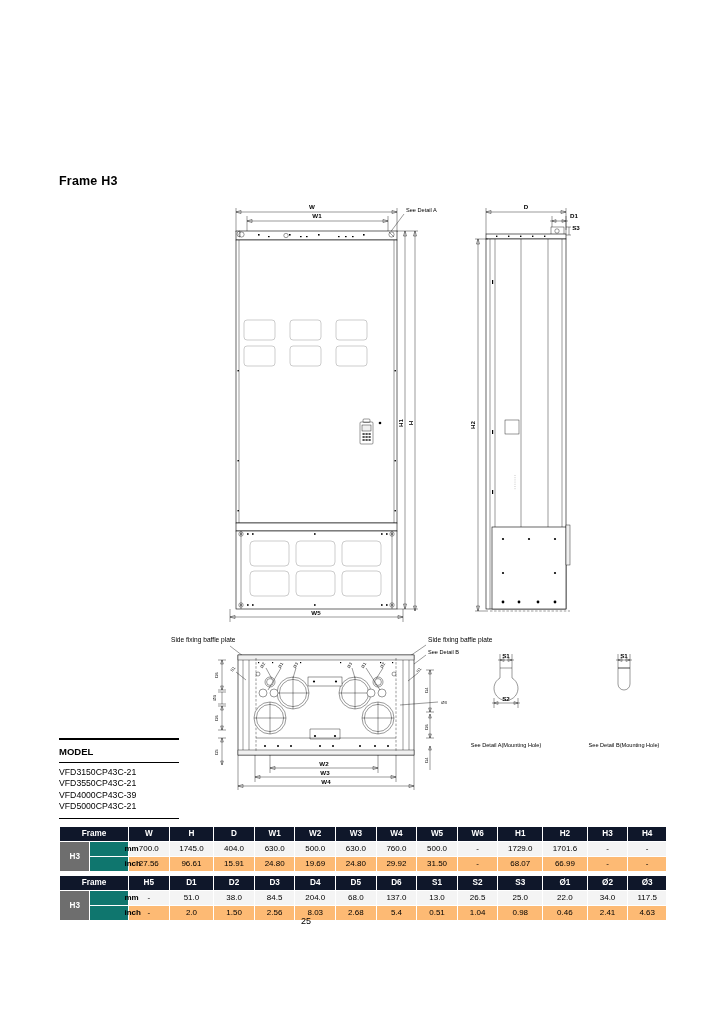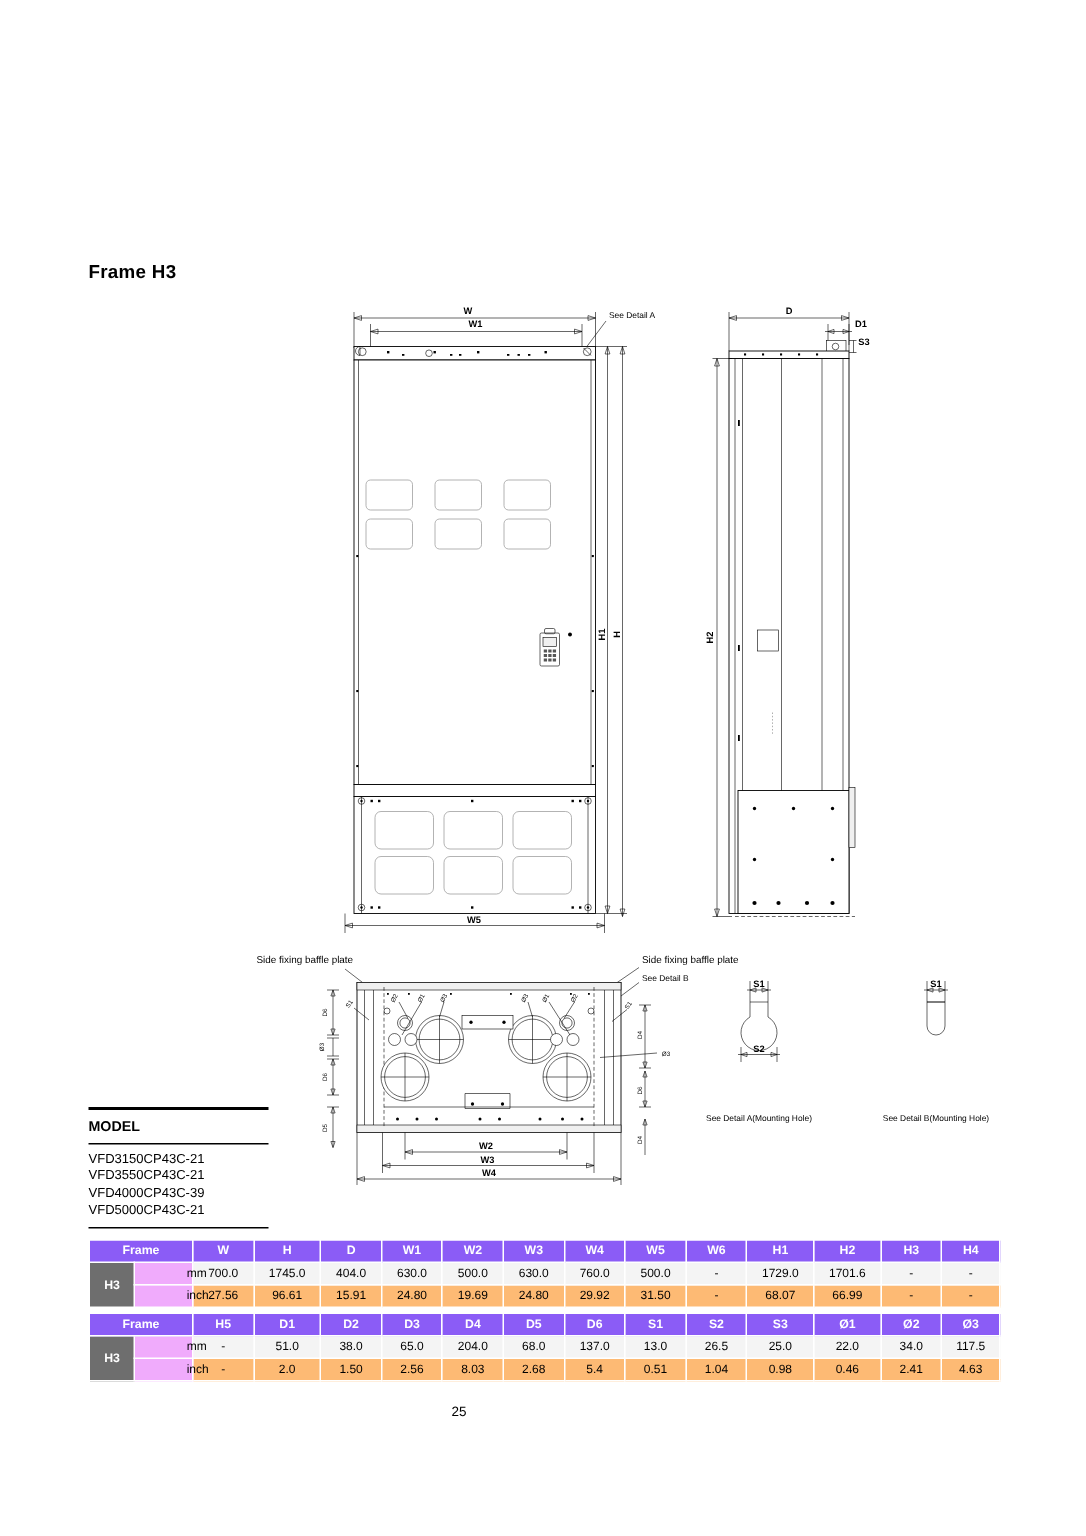--- a/index.html
+++ b/index.html
@@ -86,51 +86,51 @@
   table.spec td, table.spec th {
     border: 1px solid #ffffff;
     text-align: center;
     vertical-align: middle;
     padding: 0;
     height: 14px;
     font-weight: normal;
     line-height: 14px;
   }
   table.spec th.hdr {
-    background: #8b5cf6;
+    background: #0f172a;
     color: #ffffff;
     font-weight: bold;
     font-size: 8.2px;
   }
   table.spec td.frame-cell {
     background: #6e6e6e;
     color: #ffffff;
     font-weight: bold;
     font-size: 8.2px;
   }
   table.spec td.unit-cell {
-    background: #f0abfc;
+    background: #0f766e;
     color: #000000;
-    font-weight: normal;
+    font-weight: bold;
     font-size: 8px;
     padding-left: 34px;
   }
   table.spec td.val {
     background: #f4f4f4;
     color: #000000;
   }
   table.spec tr.alt td.val {
     background: #fdba74;
   }
 
   
   #page-number {
     position: absolute;
     left: 0;
-    top: 936px;
+    top: 916px;
     width: 612px;
     text-align: center;
     font-size: 9px;
   }
   .dlabel-b { font-family: "Liberation Sans", sans-serif; font-size: 6.2px; fill: #000; font-weight: bold; }
   .dnote { font-family: "Liberation Sans", sans-serif; font-size: 5.6px; fill: #000; }
   .dnote-lg { font-family: "Liberation Sans", sans-serif; font-size: 6.6px; fill: #000; }
   .tiny { font-family: "Liberation Sans", sans-serif; font-size: 4.2px; fill: #000; }
   .ln { stroke: #000; stroke-width: .6; fill: none; }
   .ln-thin { stroke: #000; stroke-width: .4; fill: none; }
@@ -676,21 +676,21 @@
         <th class="hdr">Ø3</th>
       </tr>
     </thead>
     <tbody>
       <tr>
         <td class="frame-cell" rowspan="2">H3</td>
         <td class="unit-cell">mm</td>
         <td class="val">-</td>
         <td class="val">51.0</td>
         <td class="val">38.0</td>
-        <td class="val">65.0</td>
+        <td class="val">84.5</td>
         <td class="val">204.0</td>
         <td class="val">68.0</td>
         <td class="val">137.0</td>
         <td class="val">13.0</td>
         <td class="val">26.5</td>
         <td class="val">25.0</td>
         <td class="val">22.0</td>
         <td class="val">34.0</td>
         <td class="val">117.5</td>
       </tr>

